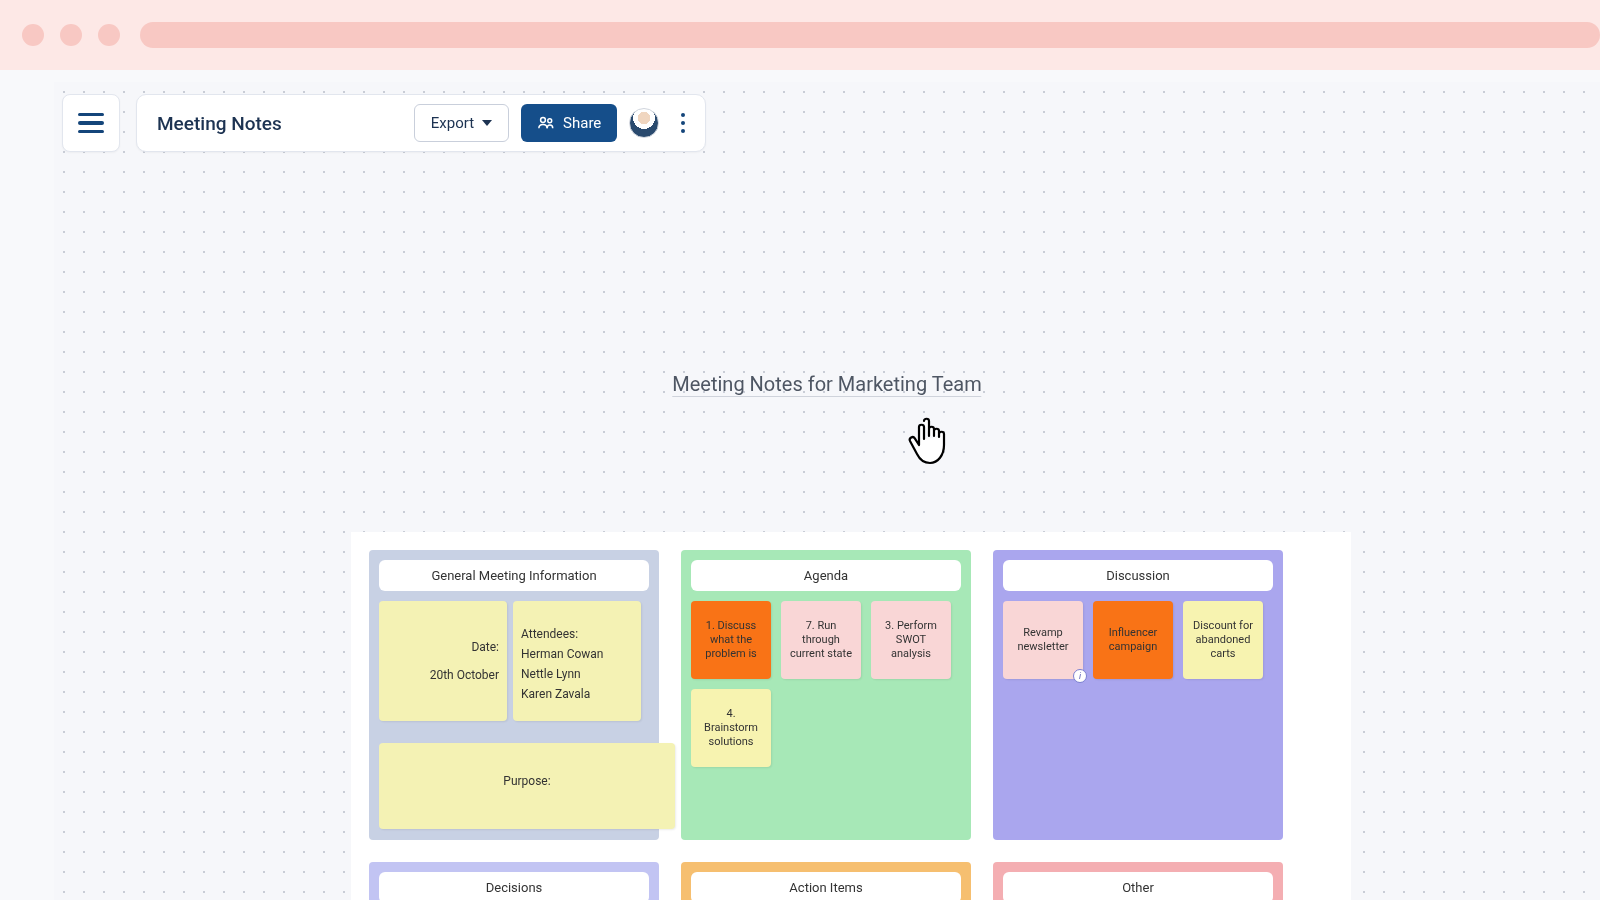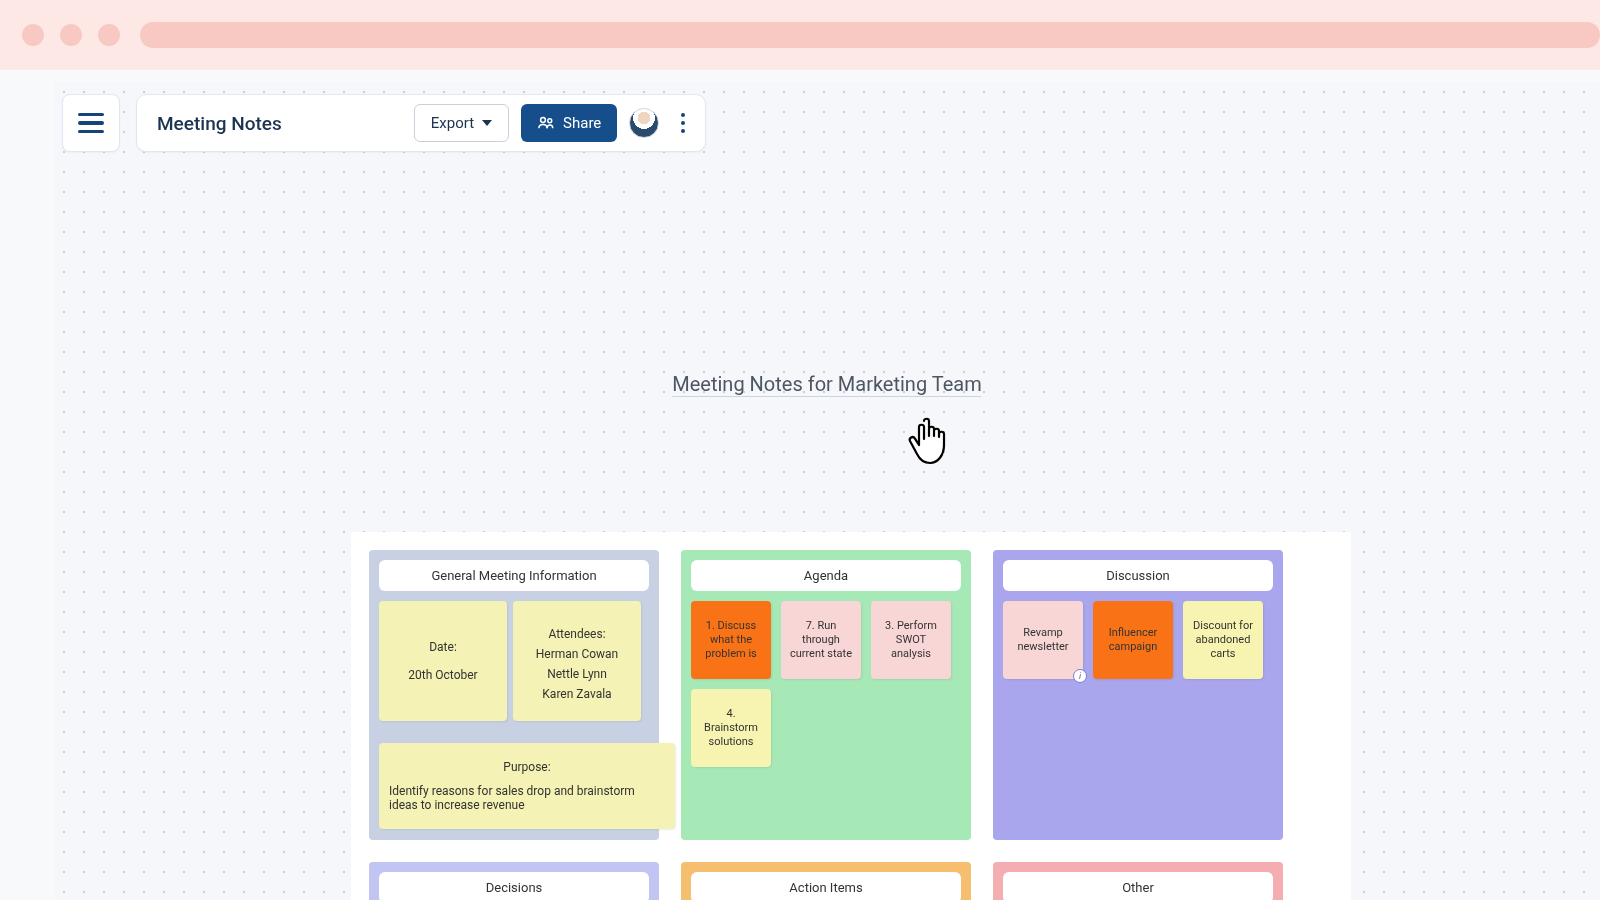--- a/index.html
+++ b/index.html
@@ -186,21 +186,21 @@
     border-radius:4px;
     font-size:12px;
     color:#333;
     padding:8px;
     text-align:center;
     display:flex;
     flex-direction:column;
     justify-content:center;
     box-shadow: 1px 1px 2px rgba(0,0,0,0.08);
   }
-  .note-yellow-lg { background:#f4f2b4; }
+  .note-yellow-lg { background:#f4f2b4;text-align:right; }
   .note-mint      { background:#f97316; }
   .note-pink      { background:#f9d6d6; }
   .note-lemon     { background:#f7f3b0; }
 
   .general-grid {
     display:grid;
     grid-template-columns: 128px 128px;
     gap:6px;
   }
   .general-grid .date { height: 120px; }
@@ -291,30 +291,29 @@
   <div class="board">
 
     <div class="col col-general">
       <div class="col-header">General Meeting Information</div>
       <div class="general-grid">
         <div class="note note-yellow-lg date">
           <div>Date:</div>
           <div style="height:14px"></div>
           <div>20th October</div>
         </div>
-        <div class="note note-yellow-lg attendees" style="text-align:center;">
+        <div class="note note-yellow-lg attendees" style="text-align:left;">
           <div>Attendees:</div>
           <div>Herman Cowan</div>
           <div>Nettle Lynn</div>
           <div>Karen Zavala</div>
         </div>
       </div>
       <div class="note note-yellow-lg general-purpose">
         <div class="lbl">Purpose:</div>
-        <div>Identify reasons for sales drop and brainstorm ideas to increase revenue</div>
       </div>
     </div>
 
     <div class="col col-agenda">
       <div class="col-header">Agenda</div>
       <div class="agenda-grid">
         <div class="note note-mint">1. Discuss what the problem is</div>
         <div class="note note-pink">7. Run through current state</div>
         <div class="note note-pink">3. Perform SWOT analysis</div>
         <div class="note note-lemon">4. Brainstorm solutions</div>

